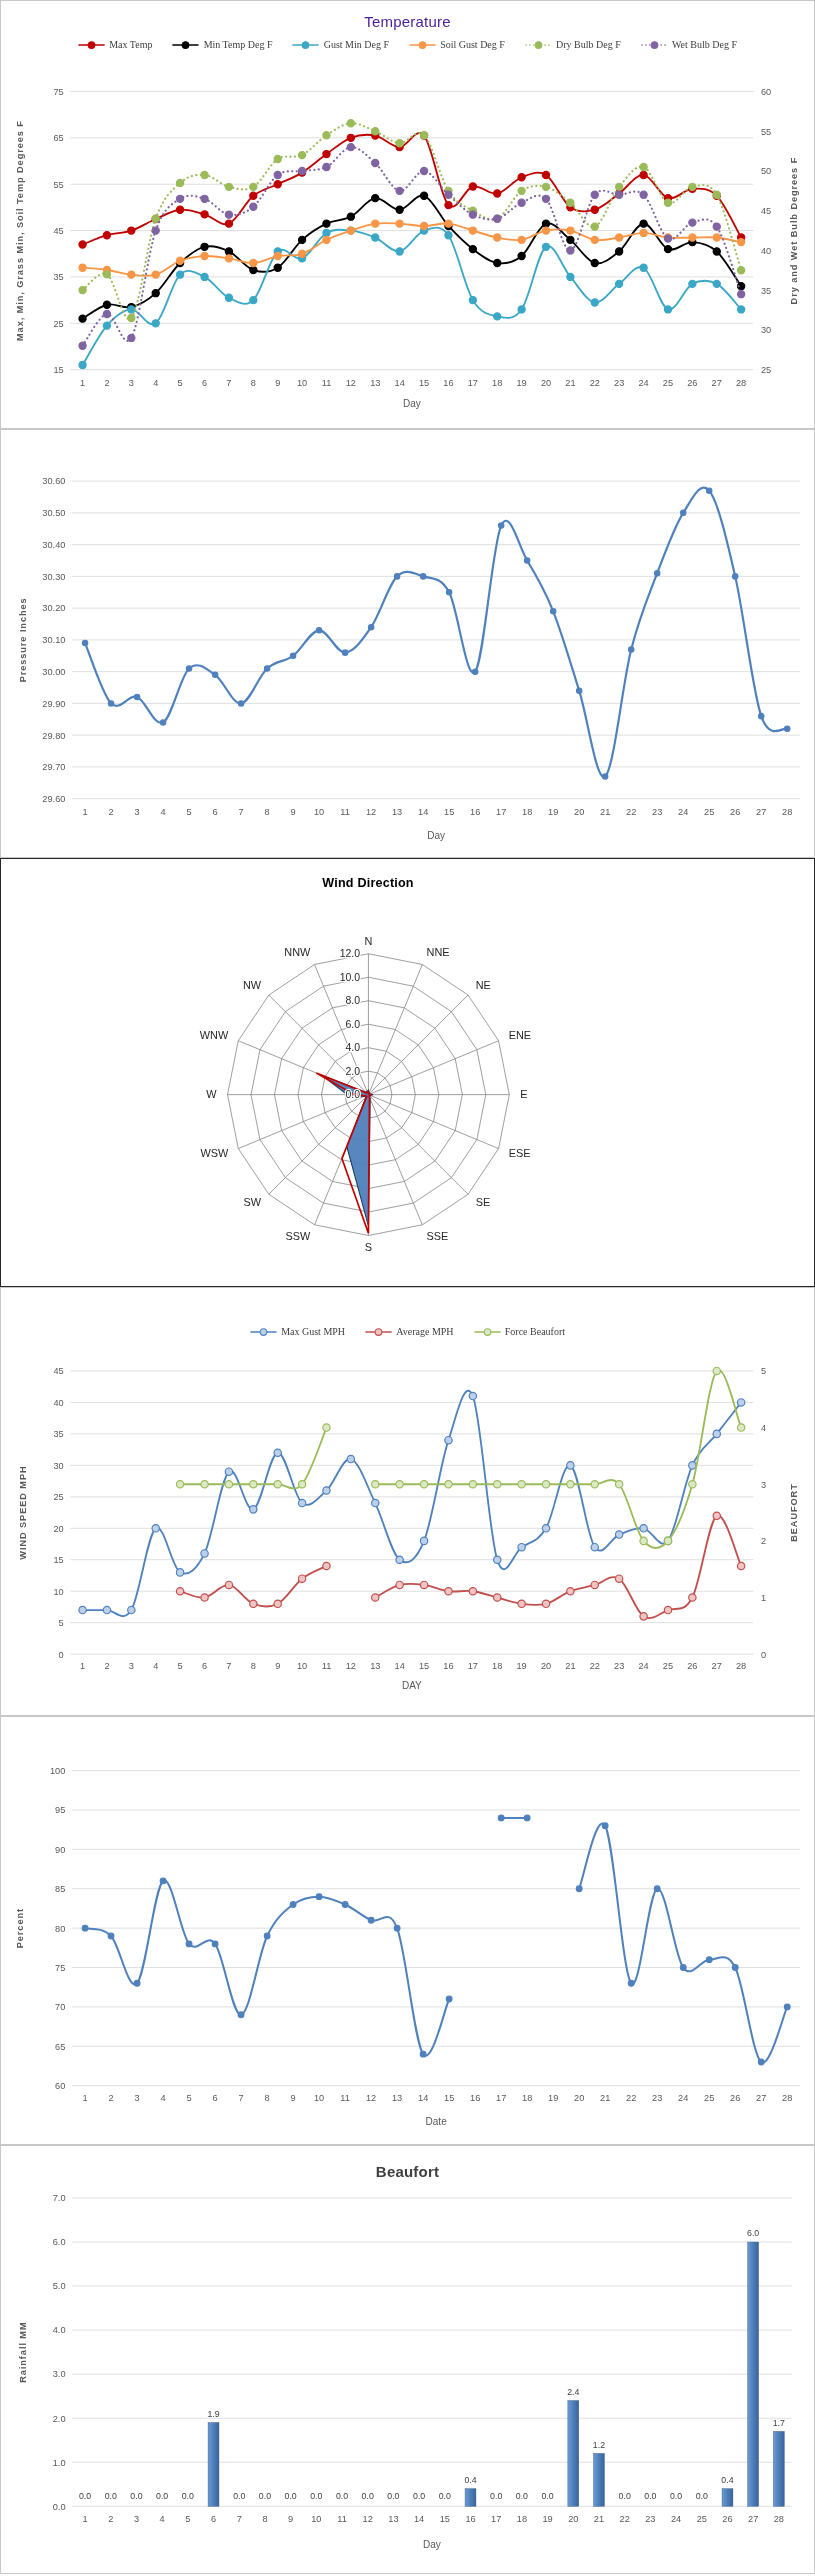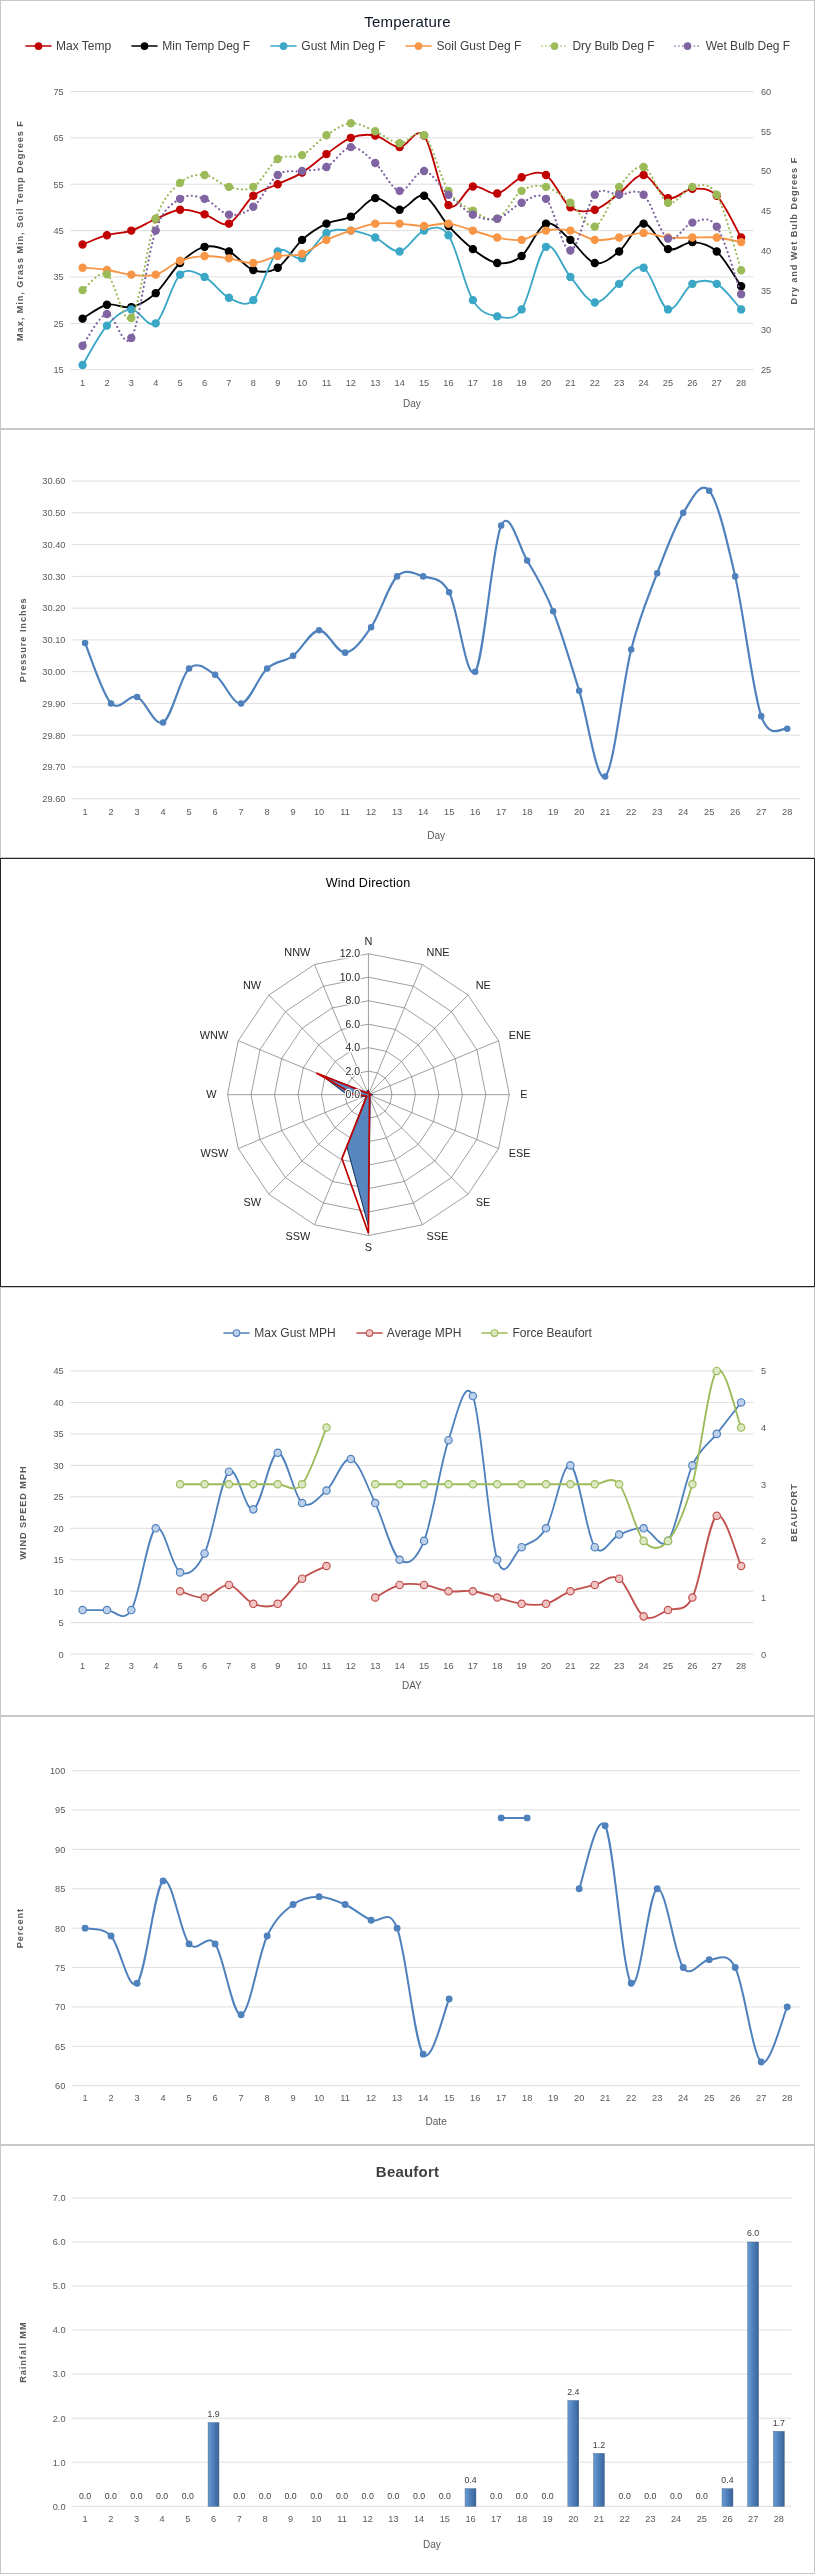--- a/index.html
+++ b/index.html
@@ -3,27 +3,27 @@
 <meta charset="utf-8">
 <style>
   html,body{margin:0;padding:0;background:#fff;}
   body{width:815px;font-family:"Liberation Sans",sans-serif;}
   .page{width:815px;}
   .panel{position:relative;width:815px;height:429px;box-sizing:border-box;
          border:0.8px solid #c8c8c8;background:#fff;overflow:hidden;}
   .panel.wind{border:1.7px solid #262626;}
   svg.chart-svg{position:absolute;left:0;top:0;display:block;}
   .chart-title{position:absolute;top:11.7px;left:0;width:100%;text-align:center;margin:0;
-               font-size:15px;font-weight:400;color:#0f172a;letter-spacing:0.2px;}
+               font-size:15px;font-weight:400;color:#4c1d95;letter-spacing:0.2px;}
   .panel.wind .chart-title{top:17px;left:367px;width:auto;transform:translateX(-50%);
-               font-size:12.6px;font-weight:400;color:#000;}
+               font-size:12.6px;font-weight:700;color:#000;}
   .panel.rainfall .chart-title{font-weight:700;color:#3f3f3f;top:17px;}
   .legend{position:absolute;top:38px;left:0;width:100%;display:flex;justify-content:center;
           gap:20px;align-items:center;}
-  .legend-item{display:flex;align-items:center;gap:4.2px;font-size:12px;color:#404040;}
+  .legend-item{display:flex;align-items:center;gap:4.2px;font-size:10px;color:#404040;font-family:Liberation Serif, serif;}
   svg text{font-family:"Liberation Sans",sans-serif;}
   .tick{font-size:11px;fill:#595959;}
   .axis-title{font-size:11px;fill:#595959;font-weight:700;letter-spacing:1.1px;}
   .x-title{font-size:12px;fill:#595959;}
   .bar-label{font-size:10.5px;fill:#404040;}
   .dir-label{font-size:13px;fill:#262626;}
   .ring-label{font-size:12.5px;fill:#262626;paint-order:stroke;stroke:#ffffff;stroke-width:3px;}
 </style>
 </head>
 <body>

